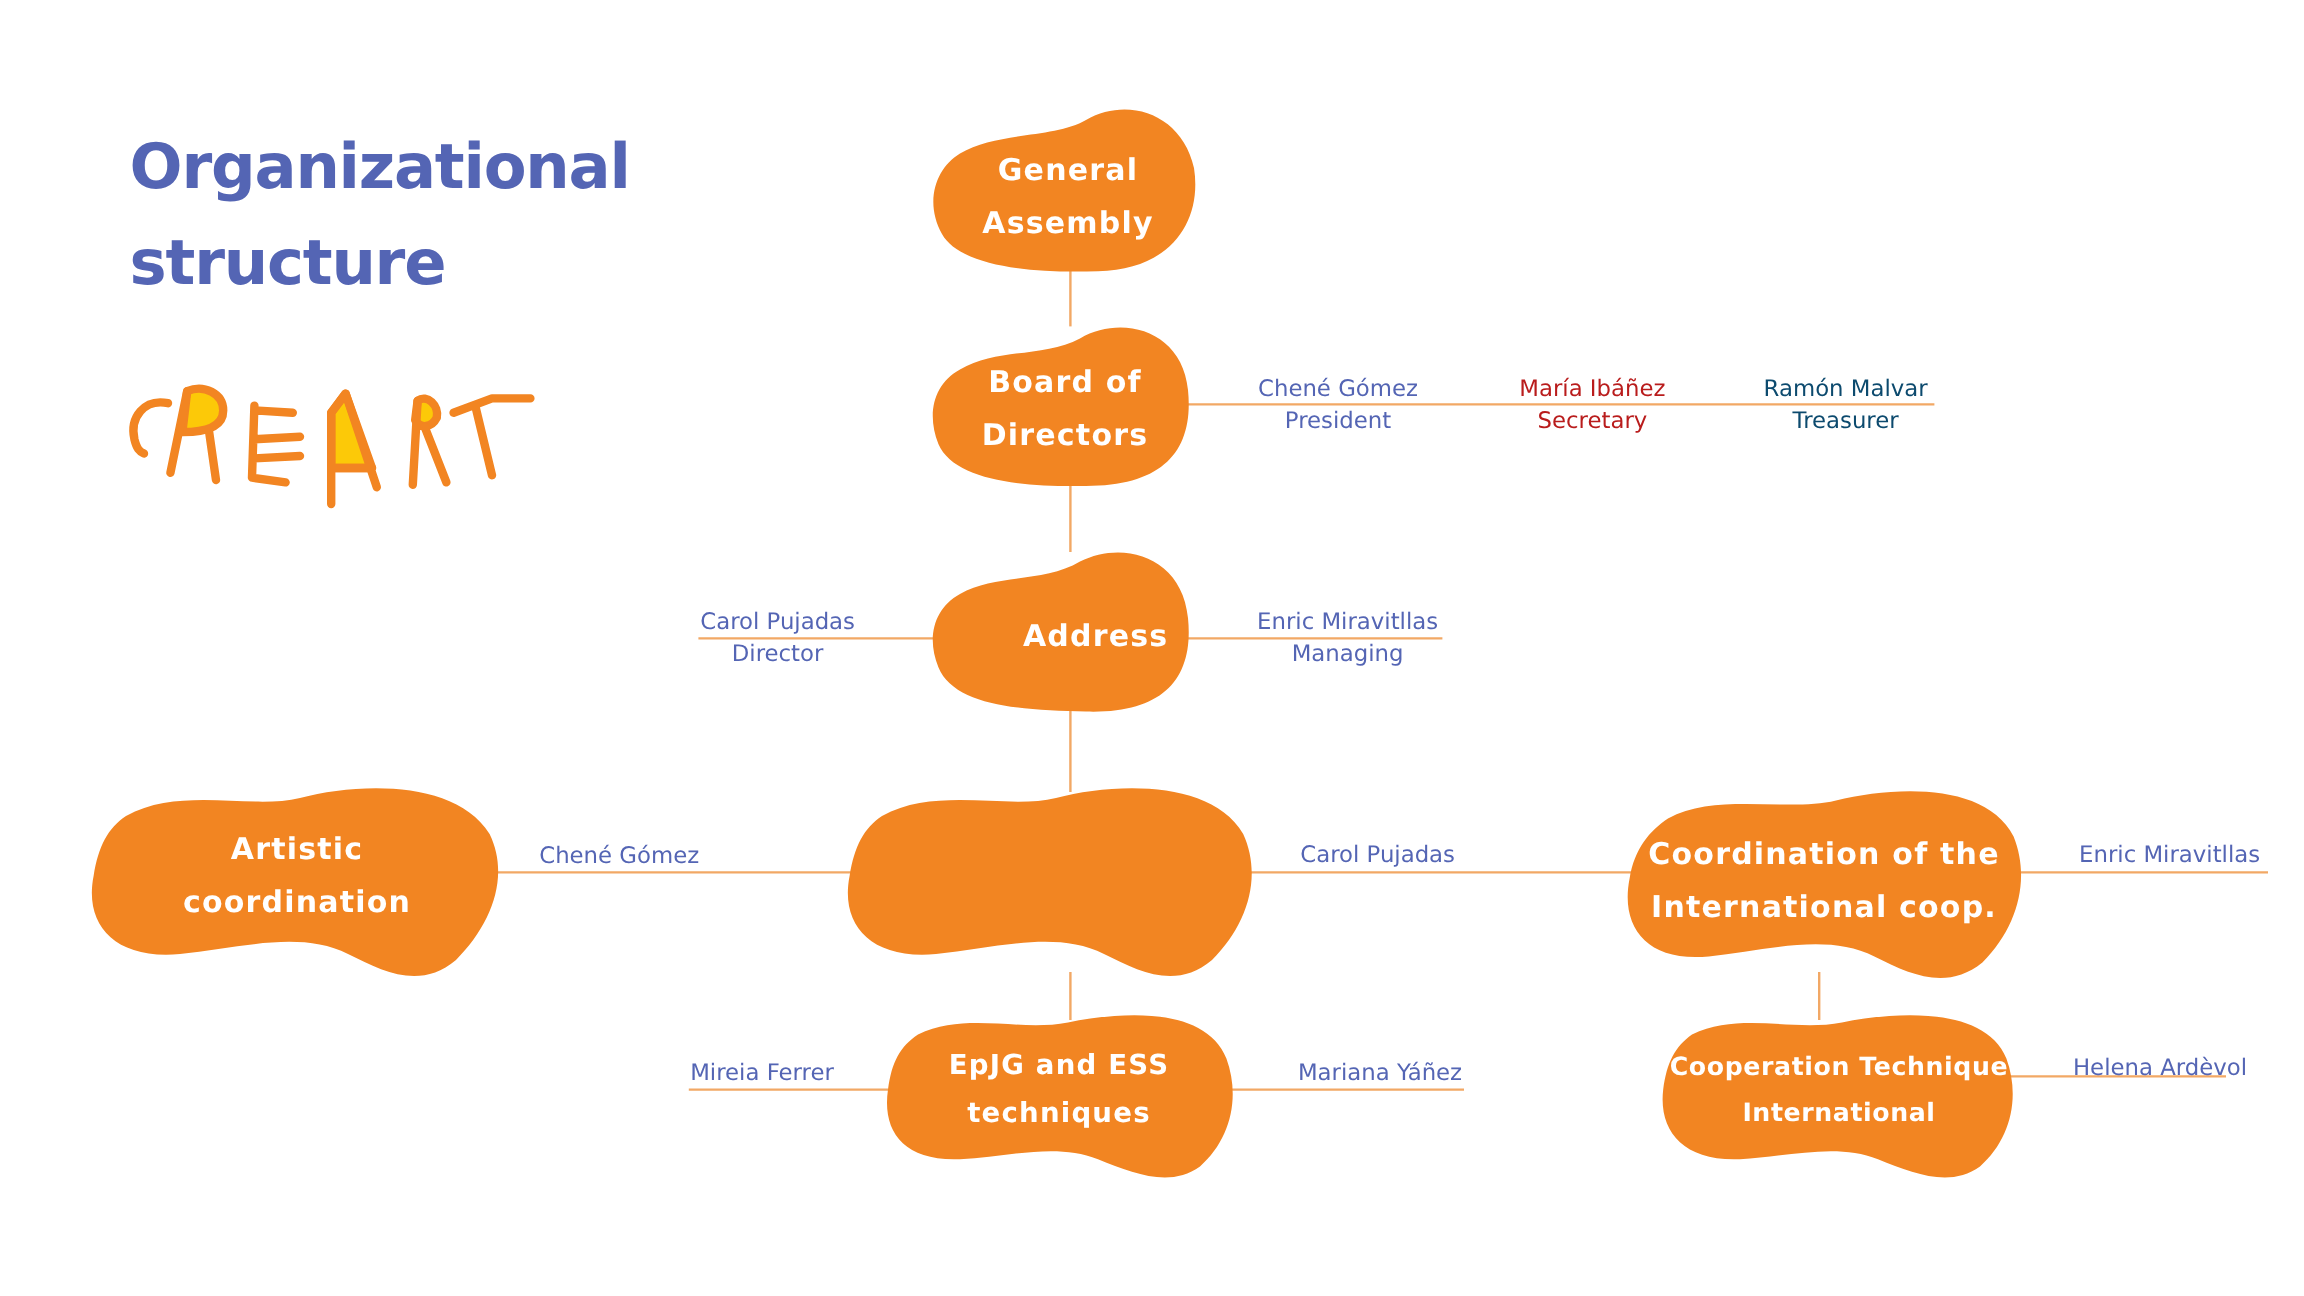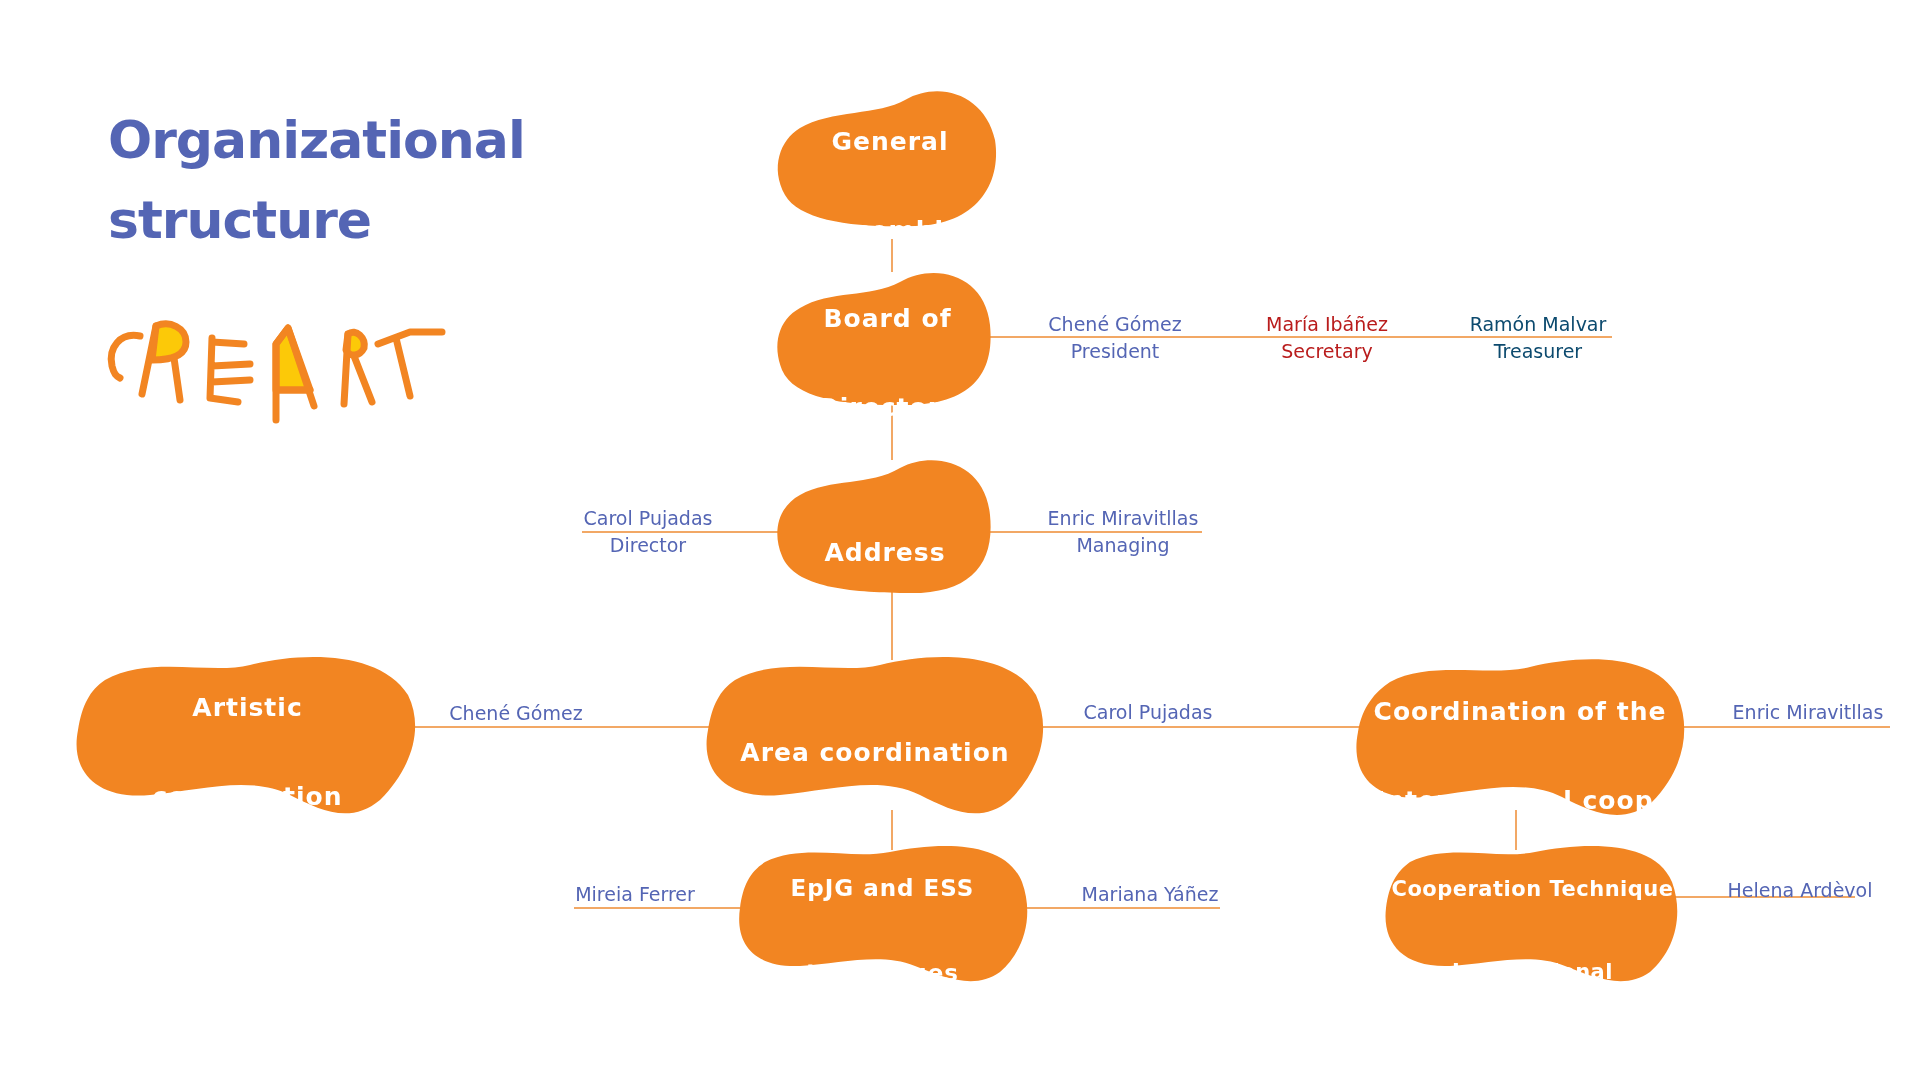--- a/index.html
+++ b/index.html
@@ -17,21 +17,21 @@
   .title div { white-space:nowrap; }
   #logo { position:absolute; left:100px; top:318px; width:360px; height:120px; }
   #diagram { position:absolute; left:0; top:0; width:1920px; height:1080px; }
   .blob-label {
     position:absolute; display:flex; align-items:center; justify-content:center;
     text-align:center; color:#ffffff;
     font-family:"DejaVu Sans", sans-serif; font-weight:bold;
     font-size:25px; line-height:44px; letter-spacing:1px;
     pointer-events:none;
   }
-  .blob-label span { display:block; white-space:nowrap;margin-top:45px; }
+  .blob-label span { display:block; white-space:nowrap; }
   .person {
     position:absolute; text-align:center;
     font-family:"DejaVu Sans", sans-serif; font-size:19px; line-height:27px;
     white-space:nowrap; transform:translateX(-50%);
   }
 </style>
 </head>
 <body>
 
 <div class="title" style="color: rgb(84, 101, 180);">
@@ -101,34 +101,33 @@
       <span>General</span>
       <span>Assembly</span>
     </div>
 </div>
 <div class="blob-label" style="left:785px;top:285px;width:205px;height:112px;">
   <div>
       <span>Board of</span>
       <span>Directors</span>
     </div>
 </div>
-<div class="blob-label" style="left:785px;top:490px;width:200px;height:80px;">
+<div class="blob-label" style="left:813px;top:490px;width:200px;height:80px;">
   <div>
       <span>Address</span>
     </div>
 </div>
 <div class="blob-label" style="left:90px;top:680px;width:315px;height:100px;">
   <div>
       <span>Artistic</span>
       <span>coordination</span>
     </div>
 </div>
 <div class="blob-label" style="left:715px;top:680px;width:320px;height:100px;">
   <div>
-      <span>Area coordination</span>
     </div>
 </div>
 <div class="blob-label" style="left:1365px;top:684px;width:310px;height:100px;">
   <div>
       <span>Coordination of the</span>
       <span>International coop.</span>
     </div>
 </div>
 <div class="blob-label" style="left:745px;top:868px;width:275px;height:80px;font-size:23px;line-height:40px;">
   <div>

